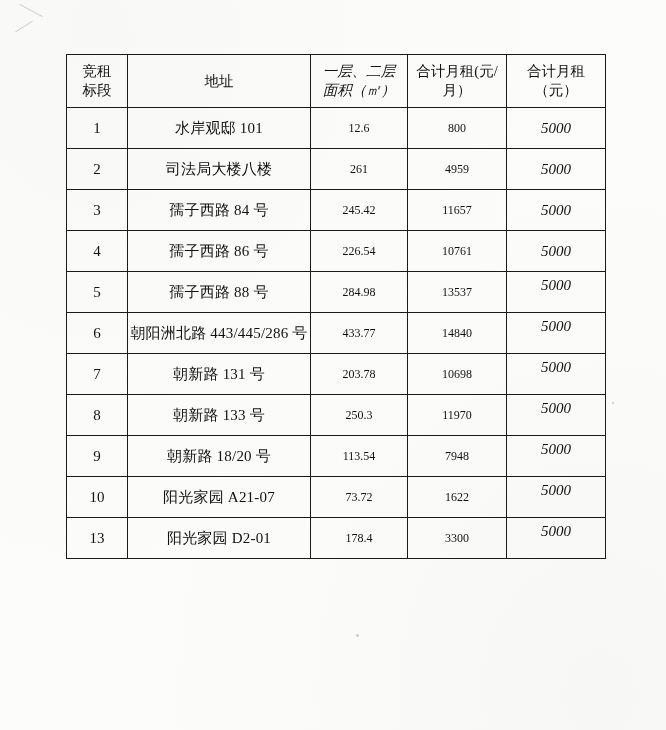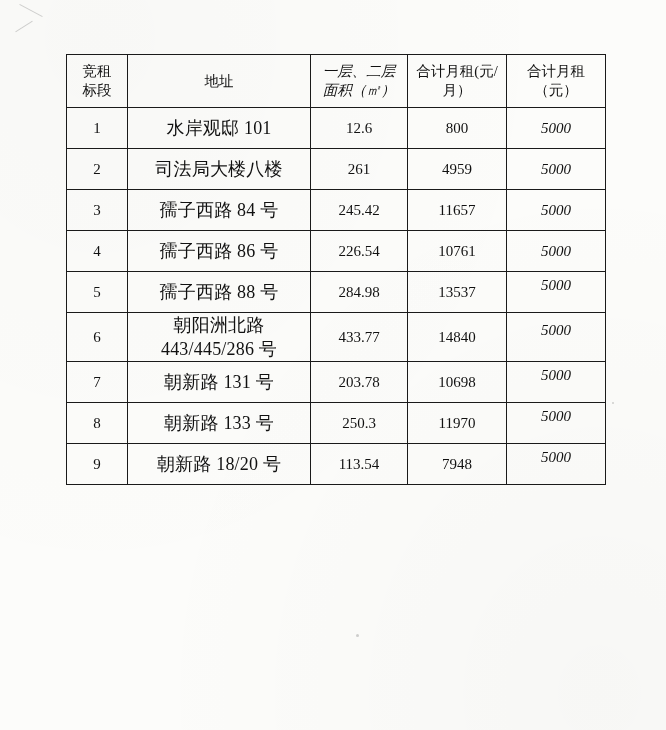--- a/index.html
+++ b/index.html
@@ -62,22 +62,22 @@
     font-size: 15px;
   }
   .col-no    { width: 60px; margin-left: 13px; }
   .col-addr  { width: 182px; }
   .col-area  { width: 96px; font-style: italic; }
   .col-rent  { width: 98px; }
   .col-dep   { width: 98px; }
 
   .hdr-two-line { display: block; line-height: 1.3; }
   .cell-no { font-size: 15px; }
-  .cell-addr { font-size: 18px; letter-spacing: 0.2px; }
-  .cell-num { font-size: 15px; }
+  .cell-addr { font-size: 15px; letter-spacing: 0.2px; }
+  .cell-num { font-size: 12px; }
   .cell-dep {
     font-size: 15px;
     
     position: relative;
     top: -7px;
     font-style: italic;
   }
   tbody tr:first-child .cell-dep { top: 0; }
   tbody tr:nth-child(2) .cell-dep { top: 0; }
   tbody tr:nth-child(3) .cell-dep { top: 0; }
@@ -175,15 +175,29 @@
         <td class="cell-num">11970</td>
         <td class="cell-dep">5000</td>
       </tr>
       <tr>
         <td class="cell-no">9</td>
         <td class="cell-addr">朝新路 18/20 号</td>
         <td class="cell-num">113.54</td>
         <td class="cell-num">7948</td>
         <td class="cell-dep">5000</td>
       </tr>
+      <tr>
+        <td class="cell-no">10</td>
+        <td class="cell-addr">阳光家园 A21-07</td>
+        <td class="cell-num">73.72</td>
+        <td class="cell-num">1622</td>
+        <td class="cell-dep">5000</td>
+      </tr>
+      <tr>
+        <td class="cell-no">13</td>
+        <td class="cell-addr">阳光家园 D2-01</td>
+        <td class="cell-num">178.4</td>
+        <td class="cell-num">3300</td>
+        <td class="cell-dep">5000</td>
+      </tr>
     </tbody>
   </table>
 </div>
 
 </body></html>

